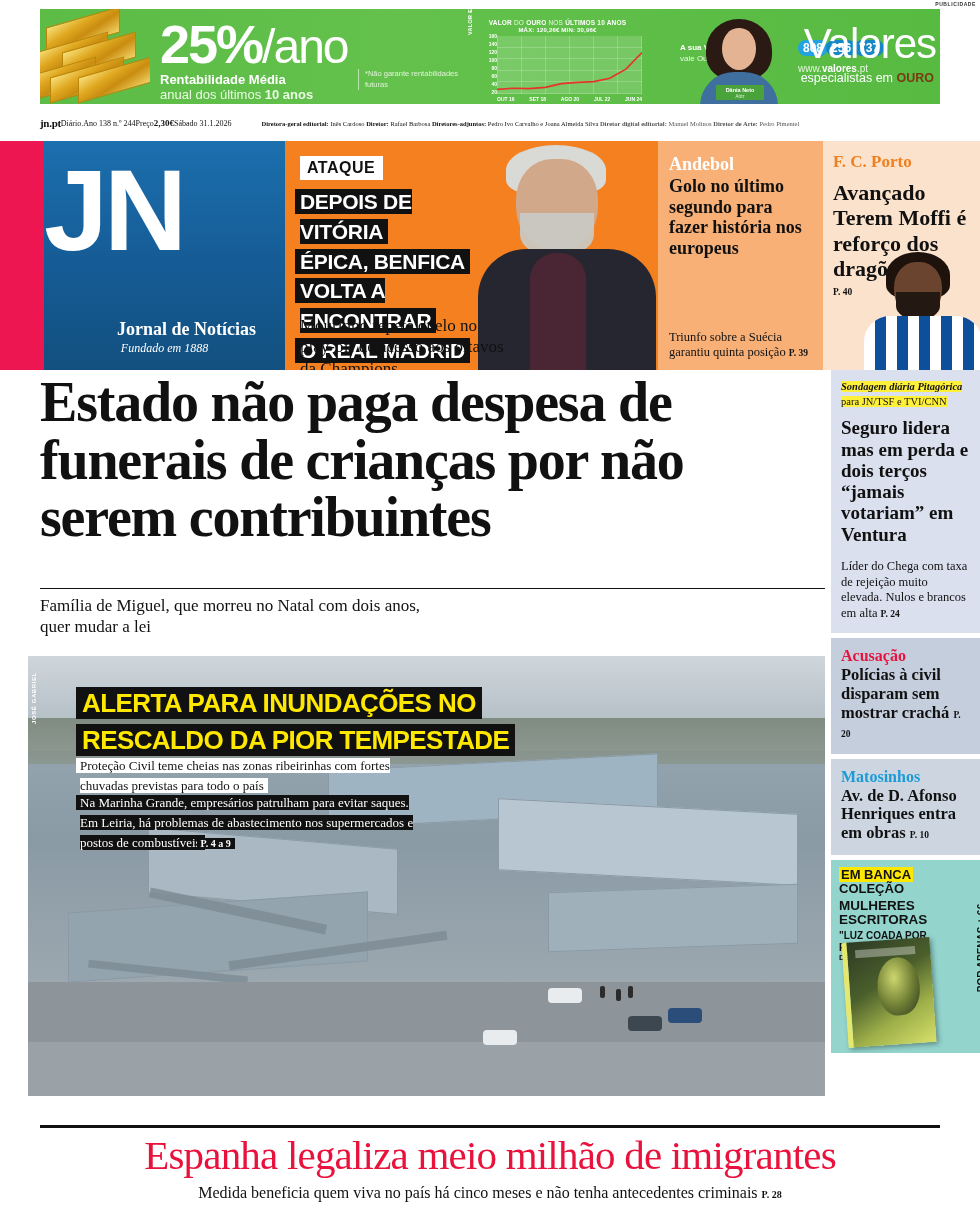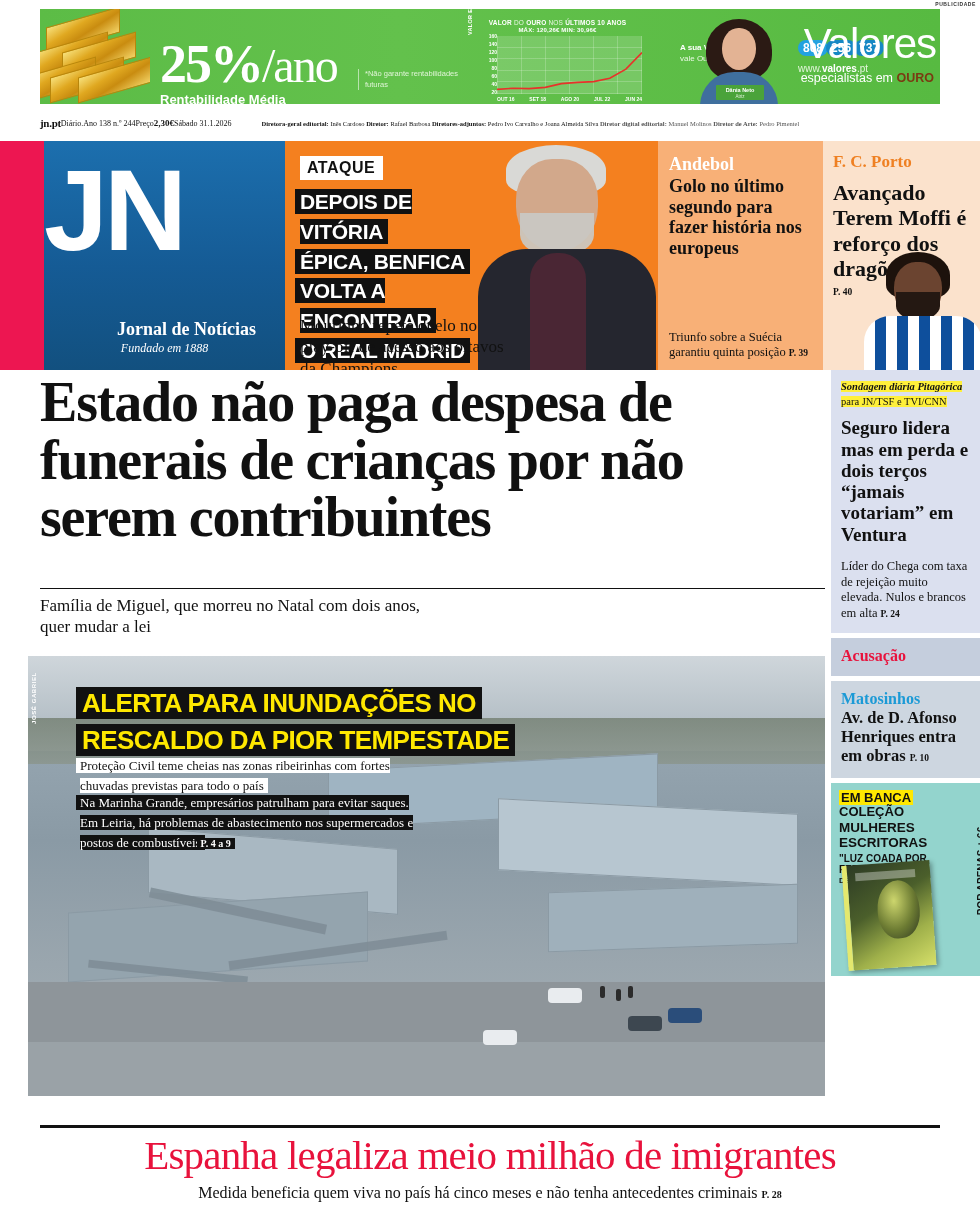--- a/index.html
+++ b/index.html
@@ -33,24 +33,23 @@
   }
   .b1 { left:6px;  top:8px;  width:74px; height:26px; }
   .b2 { left:-6px; top:33px; width:74px; height:26px; }
   .b3 { left:22px; top:33px; width:74px; height:26px; }
   .b4 { left:-18px;top:58px; width:74px; height:26px; }
   .b5 { left:10px; top:58px; width:74px; height:26px; }
   .b6 { left:38px; top:58px; width:74px; height:26px; }
 
   .ad-pct-wrap { position:absolute; left:120px; top:8px; width:300px; }
   .ad-pct {
-    font-family:Liberation Serif, serif;
+    font-family:Liberation Sans, sans-serif;
     font-size:54px; font-weight:700; color:#fff; line-height:1;
     letter-spacing:-2px;
-    margin-top:20px;
   }
   .ad-pct .ano { font-weight:400; font-size:48px; }
   .ad-sub1 {
     font-family:"Liberation Sans", sans-serif;
     font-size:13px; font-weight:700; color:#fff; margin-top:2px; line-height:1.15;
   }
   .ad-sub2 {
     font-family:"Liberation Sans", sans-serif;
     font-size:13px; font-weight:400; color:#eafae4; line-height:1.15;
   }
@@ -577,20 +576,21 @@
   <div class="side">
 
     <div class="side-poll">
       <div class="poll-kicker"><span class="hl">Sondagem diária Pitagórica</span><span class="hl2"> para JN/TSF e TVI/CNN</span></div>
       <div class="poll-head">Seguro lidera mas em perda e dois terços “jamais votariam” em Ventura</div>
       <div class="poll-lead"><span>Líder do Chega com taxa de rejeição muito elevada. Nulos e brancos em alta</span> <span class="pg">P. 24</span></div>
     </div>
 
     <div class="side-acus">
       <div class="acus-kicker">Acusação</div>
+      <div class="acus-head"><span>Polícias à civil disparam sem mostrar crachá</span> <span class="pg">P. 20</span></div>
     </div>
 
     <div class="side-mato">
       <div class="mato-kicker">Matosinhos</div>
       <div class="mato-head"><span>Av. de D. Afonso Henriques entra em obras</span> <span class="pg">P. 10</span></div>
     </div>
 
     <div class="side-promo">
       <div class="promo-l1"><span class="hl">EM BANCA</span><span> COLEÇÃO</span></div>
       <div class="promo-l2">MULHERES ESCRITORAS</div>

